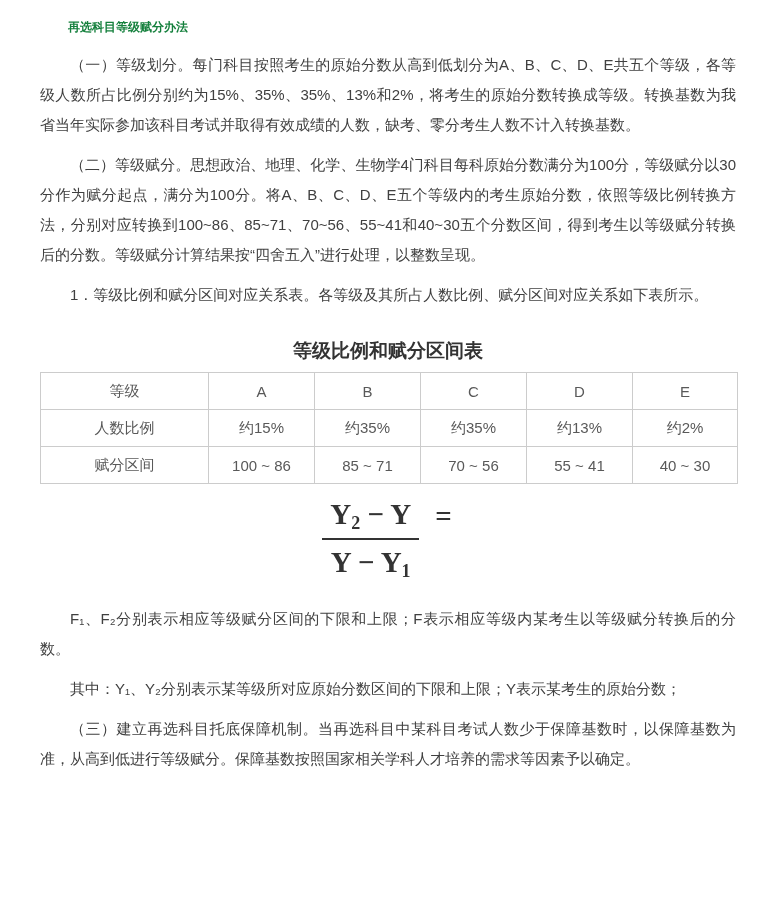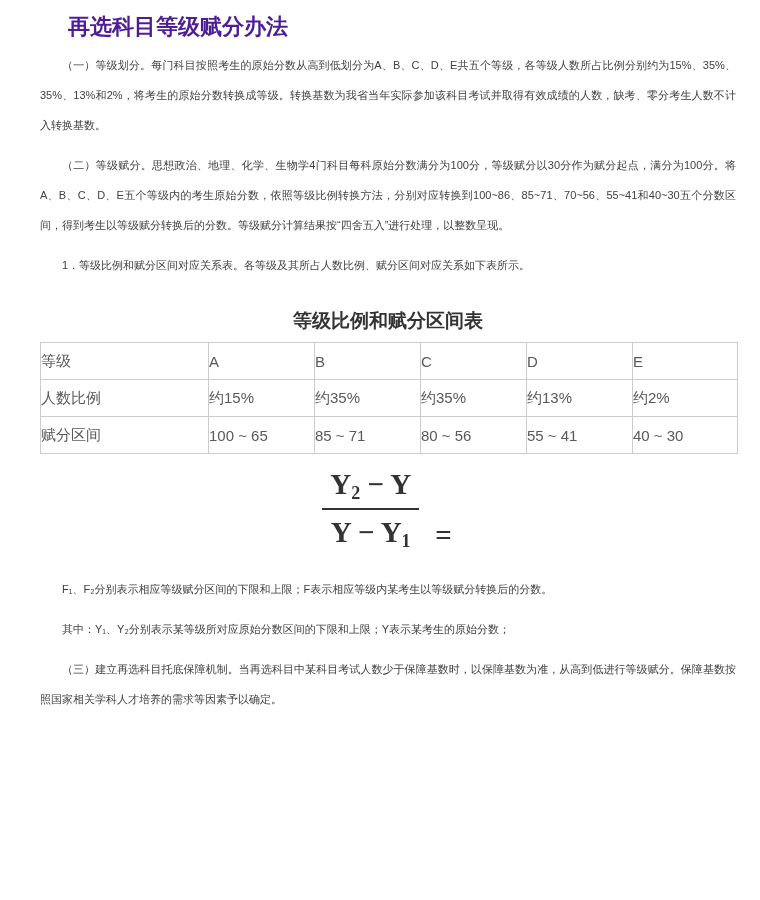--- a/index.html
+++ b/index.html
@@ -9,29 +9,29 @@
     background: #ffffff;
     font-family: "Liberation Sans", "DejaVu Sans", sans-serif;
     overflow: hidden;
   }
   .doc {
     padding: 10px 24px 0 40px;
     width: 760px;
     color: #404040;
   }
   .doc-title {
-    font-size: 22px;
+    font-size: 12px;
     font-weight: bold;
-    color: #4c1d95;
+    color: #15803d;
     margin: 6px 0 12px 0;
     text-indent: 28px;
     line-height: 22px;
   }
   p.body-para {
-    font-size: 11px;
+    font-size: 15px;
     line-height: 30px;
     margin: 0 0 10px 0;
     text-indent: 2em;
     text-align: justify;
     color: #404040;
   }
   .table-title {
     text-align: center;
     font-weight: bold;
     font-size: 19px;
@@ -39,36 +39,36 @@
     margin: 28px 0 8px 0;
   }
   table.grade-table {
     border-collapse: collapse;
     width: 697px;
     table-layout: fixed;
   }
   table.grade-table td {
     border: 1px solid #cccccc;
     height: 37px;
-    text-align: left;
+    text-align: center;
     vertical-align: middle;
     font-size: 15px;
     color: #595959;
     padding: 0;
   }
   .formula-intro { margin-top: 22px; }
   .formula-wrap {
     display: flex;
     justify-content: center;
     align-items: center;
     margin: 14px 0 24px 0;
   }
   .formula {
     display: flex;
-    align-items: flex-end;
+    align-items: flex-start;
     gap: 14px;
     font-family: "Liberation Serif", "DejaVu Serif", serif;
     font-weight: bold;
     font-size: 29px;
     color: #333333;
   }
   .frac {
     display: inline-flex;
     flex-direction: column;
     align-items: center;
@@ -118,23 +118,23 @@
       <tr>
         <td>人数比例</td>
         <td>约15%</td>
         <td>约35%</td>
         <td>约35%</td>
         <td>约13%</td>
         <td>约2%</td>
       </tr>
       <tr>
         <td>赋分区间</td>
-        <td>100 ~ 65</td>
+        <td>100 ~ 86</td>
         <td>85 ~ 71</td>
-        <td>80 ~ 56</td>
+        <td>70 ~ 56</td>
         <td>55 ~ 41</td>
         <td>40 ~ 30</td>
       </tr>
     </tbody>
   </table>
 
 
   <div class="formula-wrap">
     <div class="formula">
       <span class="frac">

